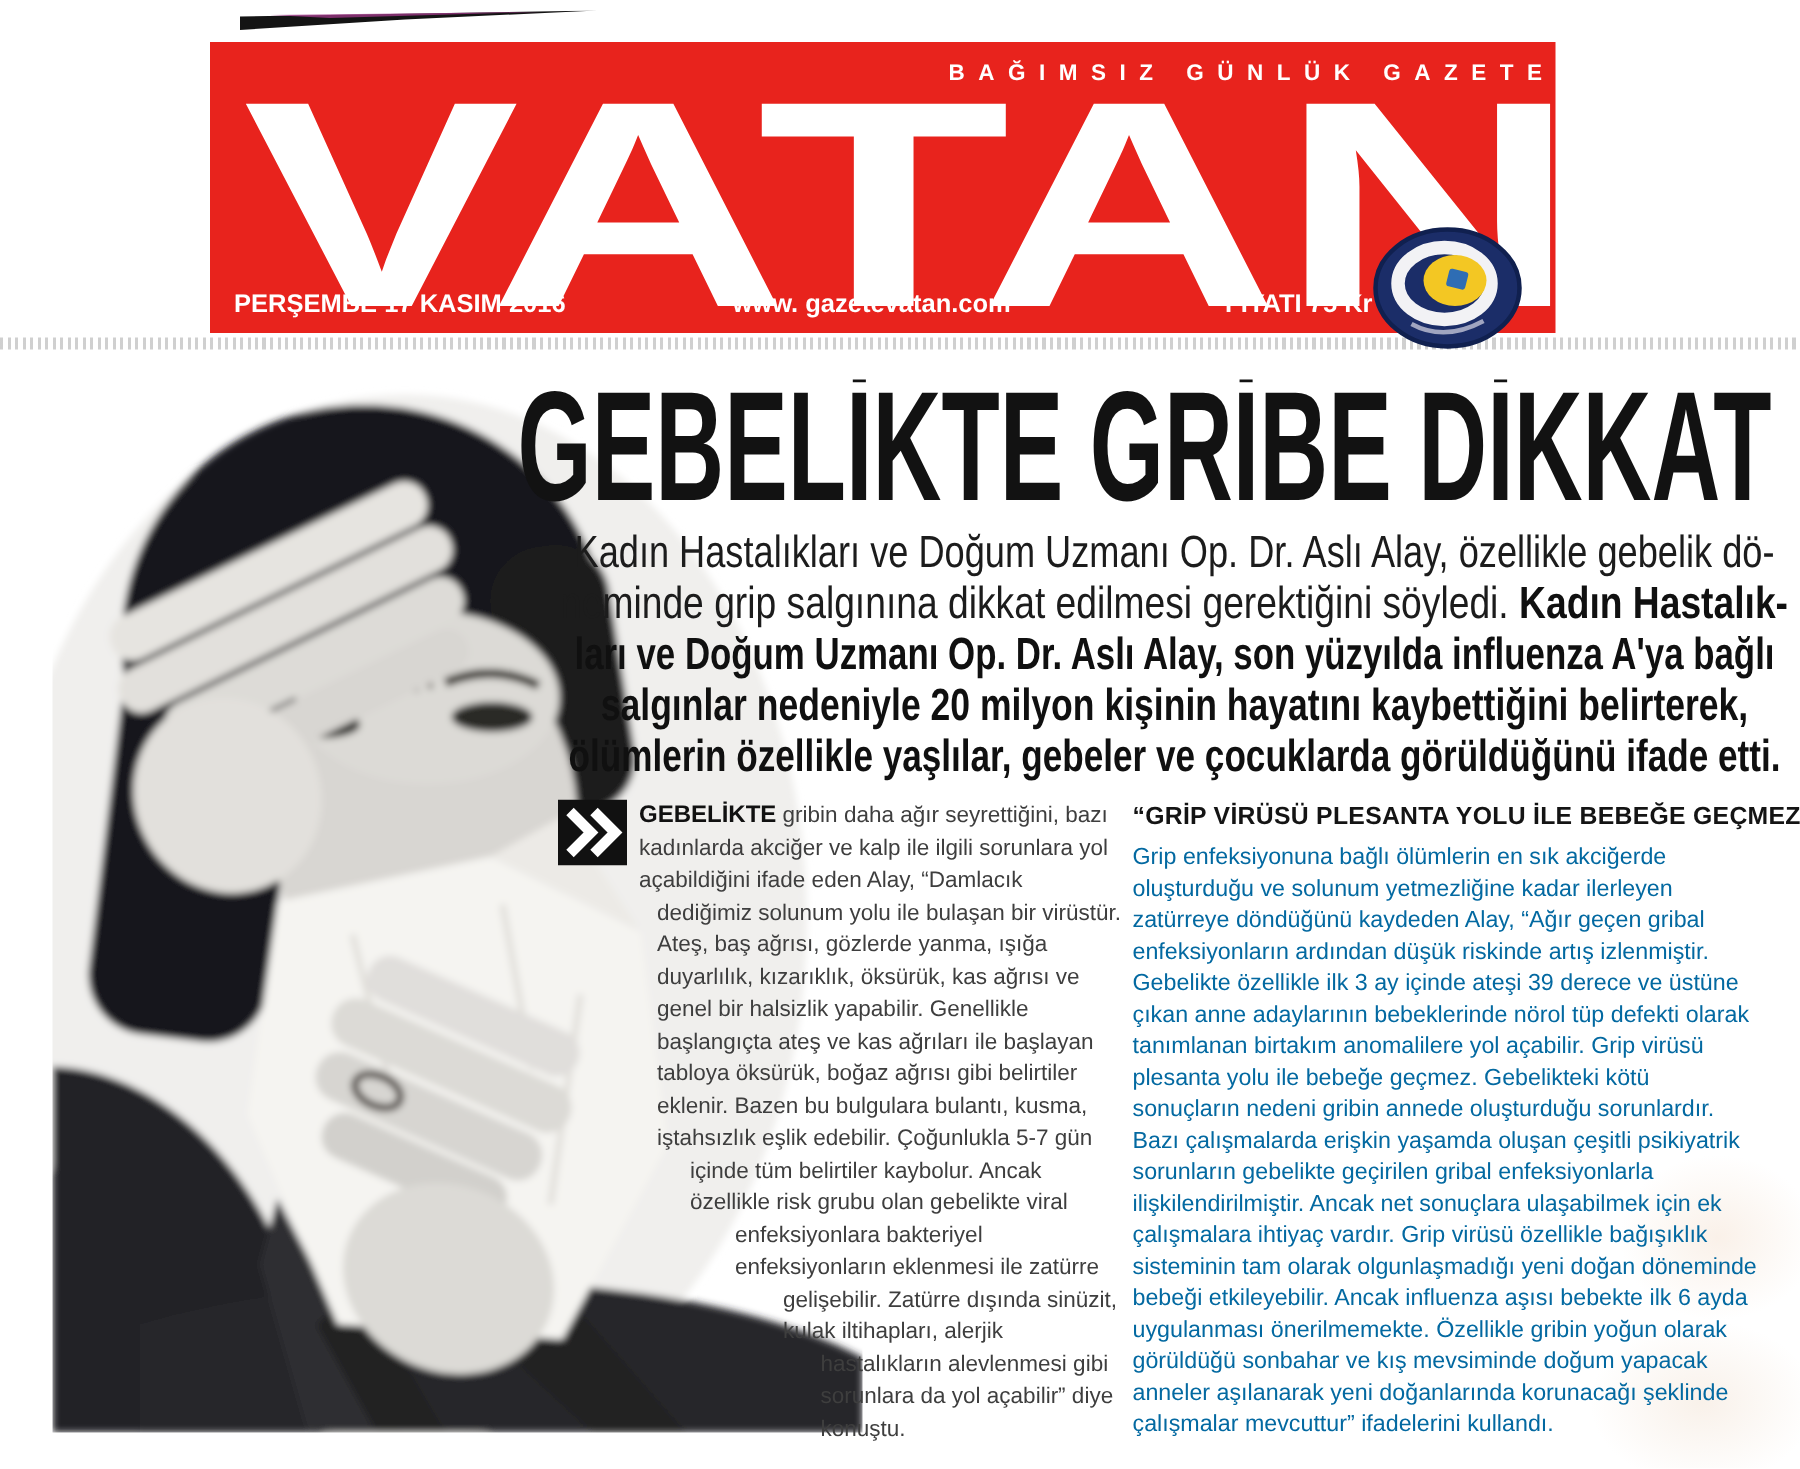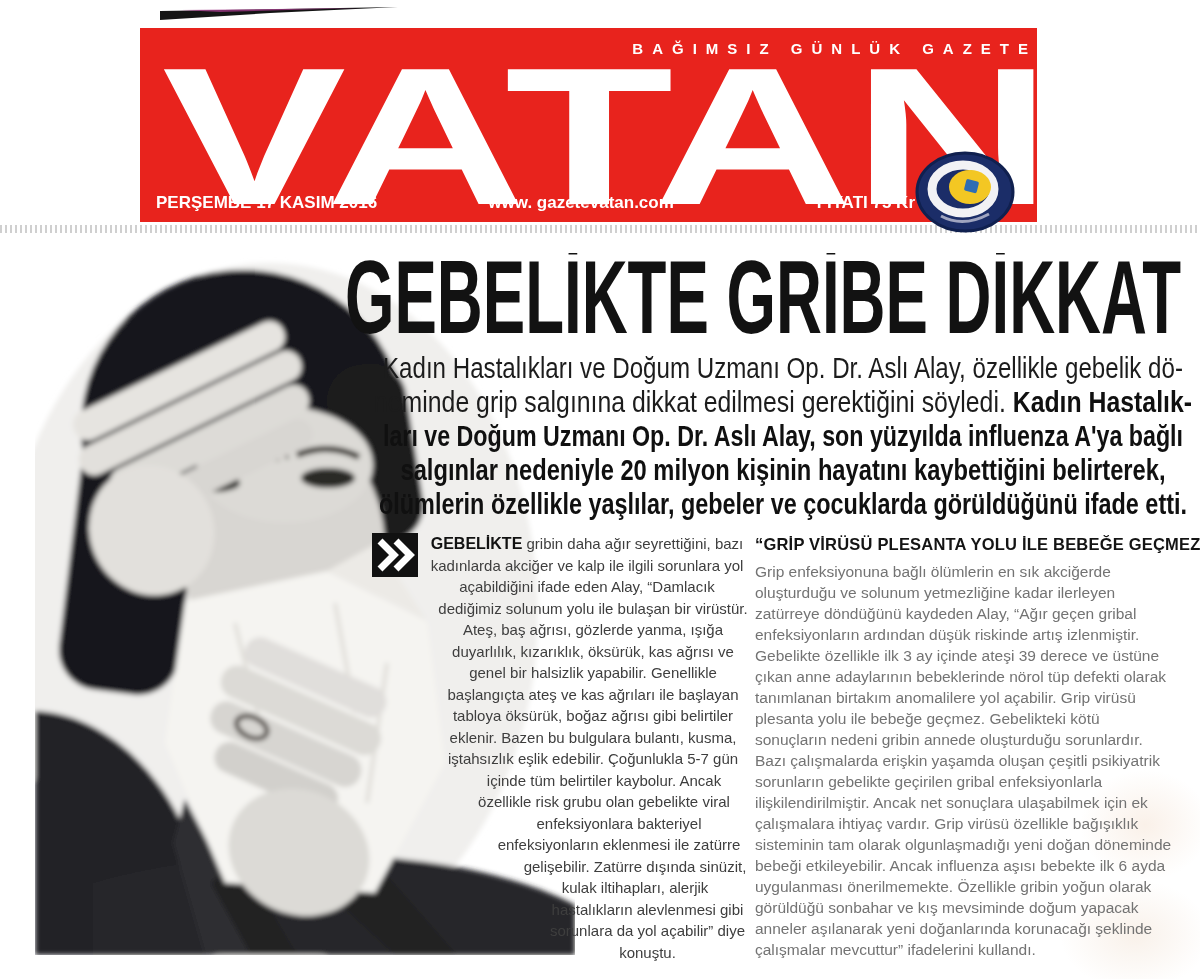--- a/index.html
+++ b/index.html
@@ -26,32 +26,32 @@
   
   .photo{position:absolute;left:35px;top:243px;width:540px;height:712px;z-index:1;}
   
   .headline-svg{position:absolute;left:345px;top:253px;width:850px;height:96px;z-index:2;}
   
   .lead-svg{position:absolute;left:368px;top:352px;width:830px;height:178px;z-index:2;}
   .lead-svg text{fill:#1c1c1c;font-family:"Liberation Sans",sans-serif;font-size:30px;}
   .lead-svg tspan.b{font-weight:bold;fill:#101010;}
   
   .col-left{position:absolute;left:372px;top:533px;width:376px;height:420px;z-index:2;
-            font-size:15px;line-height:21.5px;color:#3e3e3e;text-align:center;}
+            font-size:15px;line-height:21.5px;color:#3e3e3e;text-align:left;}
   .col-left p{margin:0;}
   .chev{float:left;width:46px;height:44px;margin:0 8px 4px 0;}
   .stair{float:left;clear:left;}
   .s1{width:1px;height:76px;} .s2{width:26px;height:43px;} .s3{width:48px;height:43px;}
   .s4{width:66px;height:43px;} .s5{width:88px;height:43px;} .s6{width:118px;height:43px;}
   .s7{width:150px;height:43px;} .s8{width:175px;height:60px;}
   .lead-in{font-weight:bold;color:#111;font-size:16px;}
   .col-right{position:absolute;left:755px;top:535px;width:418px;z-index:2;}
   .col-right h2{margin:0 0 7px 0;font-size:16.5px;font-weight:bold;color:#141414;
                 letter-spacing:.2px;white-space:nowrap;}
-  .col-right p{margin:0;font-size:15.5px;line-height:21px;color:#737373;text-align:left;}
+  .col-right p{margin:0;font-size:15.5px;line-height:21px;color:#0369a1;text-align:left;}
   
   .blob1,.blob2{position:absolute;border-radius:50%;z-index:0;}
   .blob1{left:1080px;top:770px;width:130px;height:110px;
          background:radial-gradient(closest-side,#f0d6bf,transparent);opacity:.35;}
   .blob2{left:1060px;top:880px;width:150px;height:110px;
          background:radial-gradient(closest-side,#ead0b8,transparent);opacity:.3;}
 </style>
 </head>
 <body>
 

